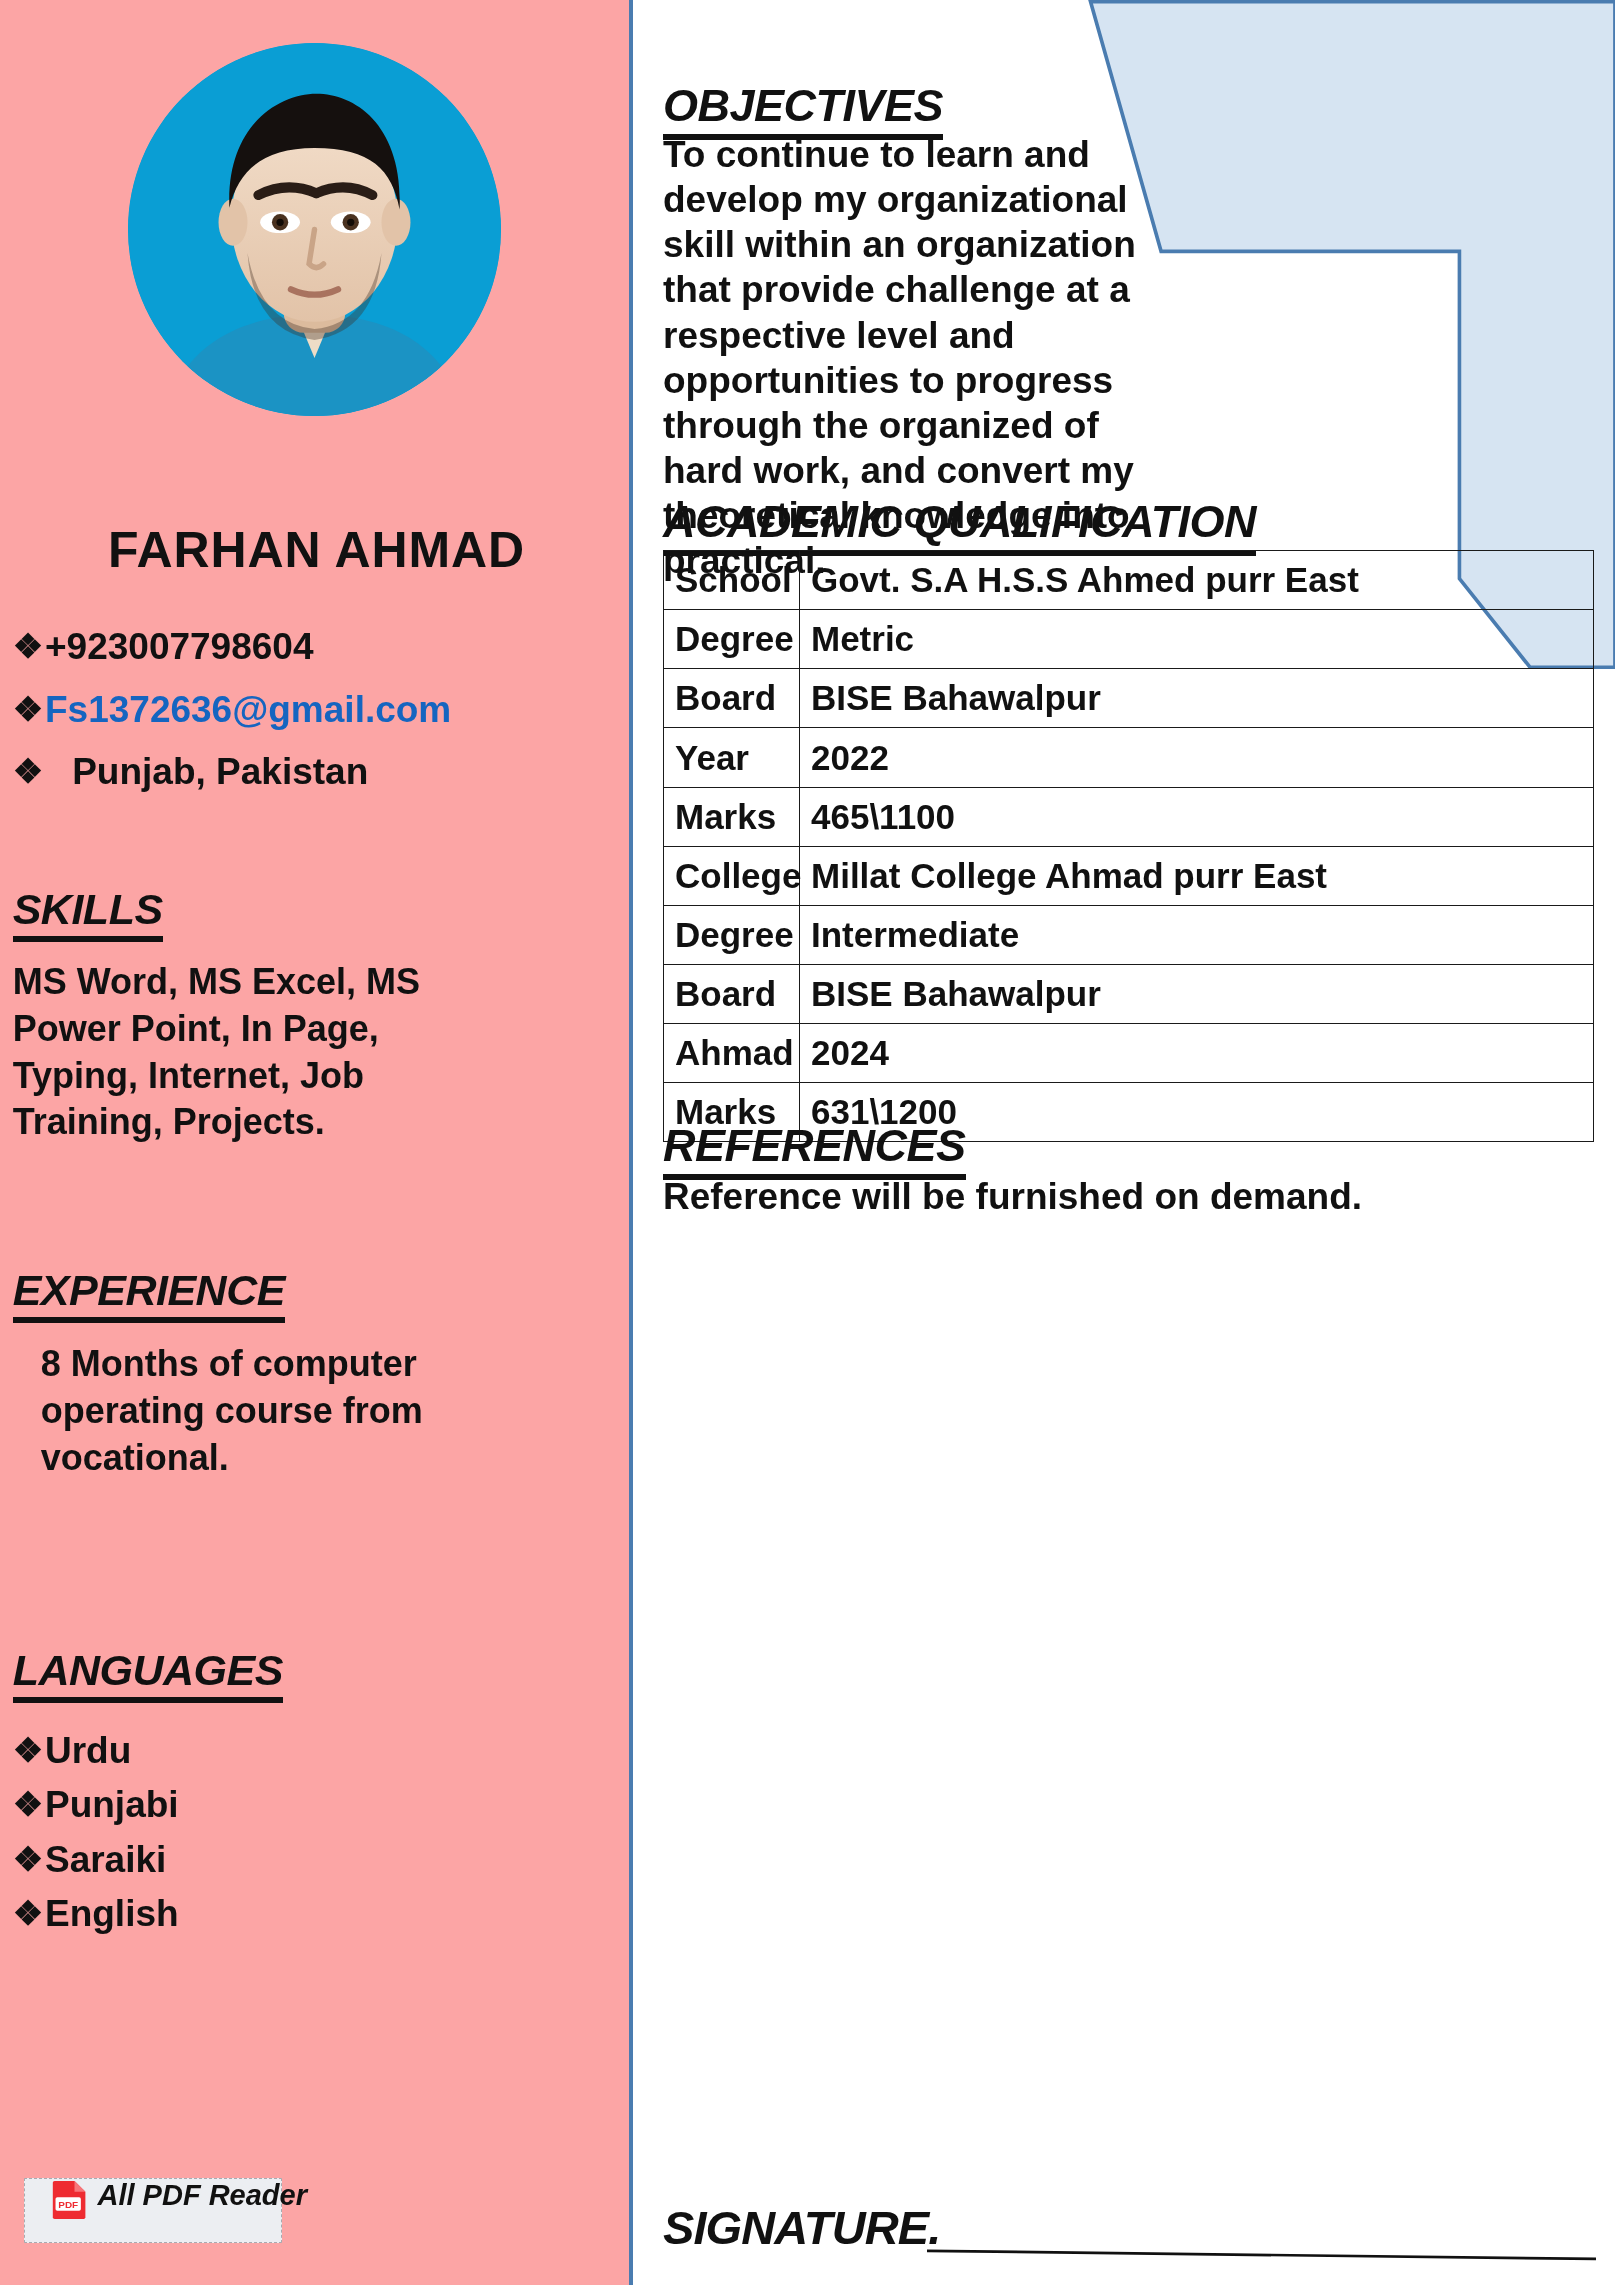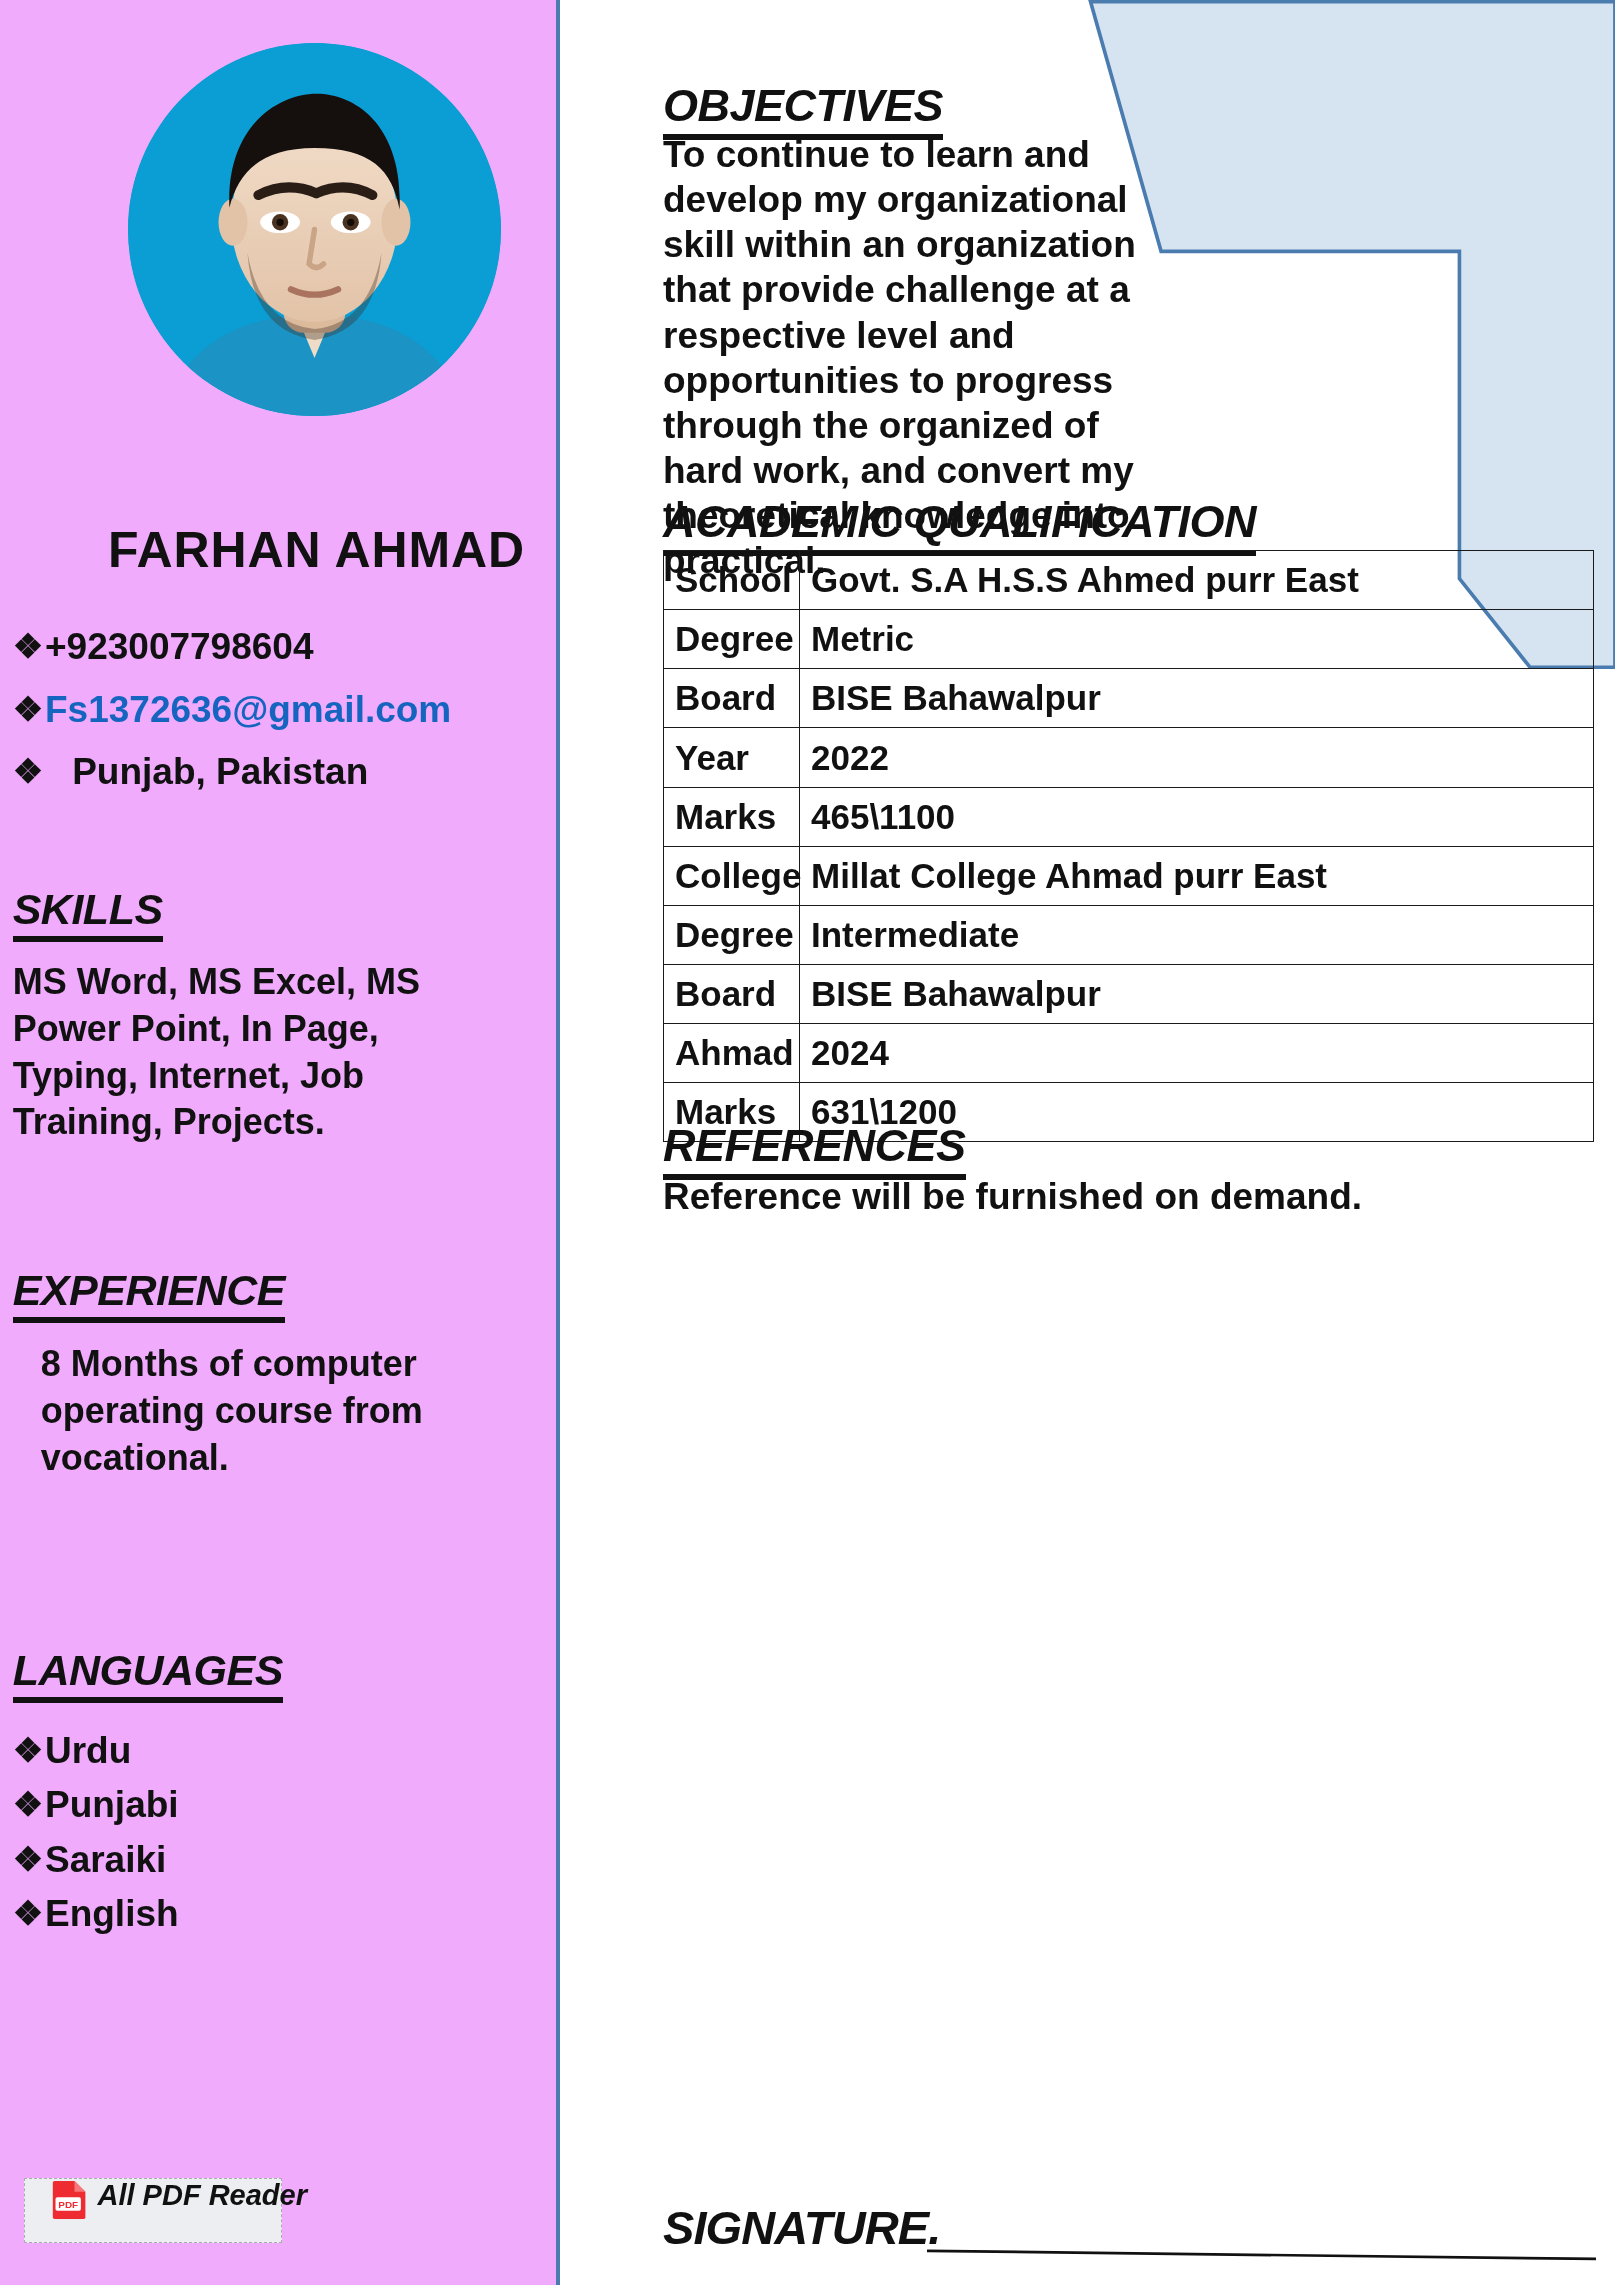--- a/index.html
+++ b/index.html
@@ -23,22 +23,22 @@
     position:absolute;
     left:1067px; top:0px;
     width:548px; height:669px;
     pointer-events:none;
   }
 
   
   .sidebar {
     position:absolute;
     left:0px; top:0px;
-    width:560px; height:2285px;
-    background:#f0abfc;
+    width:633px; height:2285px;
+    background:#fca5a5;
     border-right:4.5px solid #4a7cb0;
   }
   .sidebar-inner { position:relative; width:100%; height:100%; }
 
   .photo-wrap {
     position:absolute;
     left:128px; top:43px;
     width:373px; height:373px;
     border-radius:50%;
     overflow:hidden;

